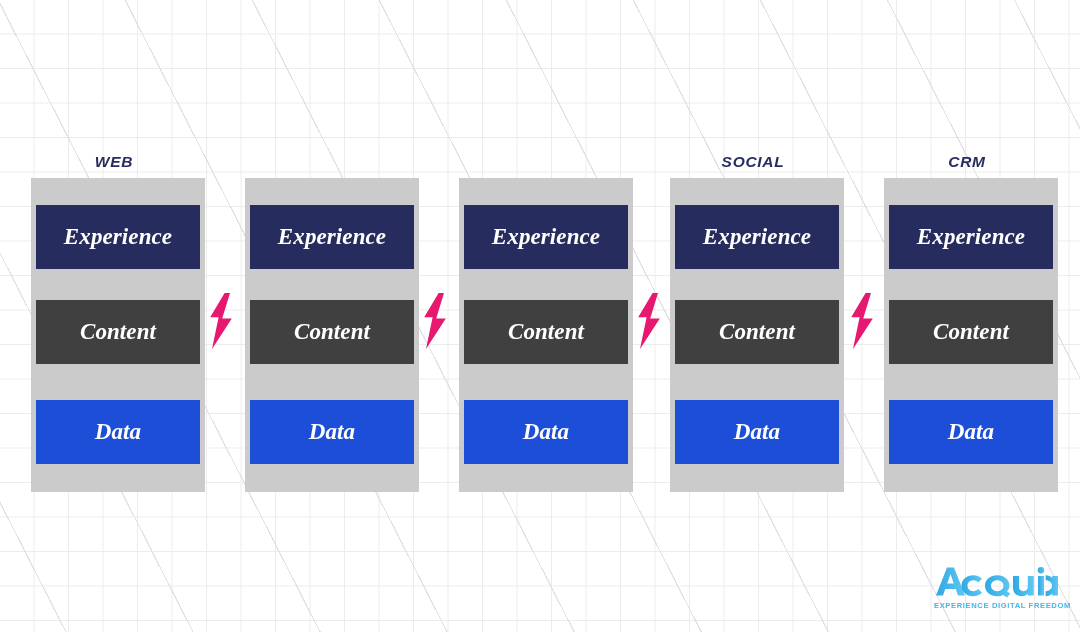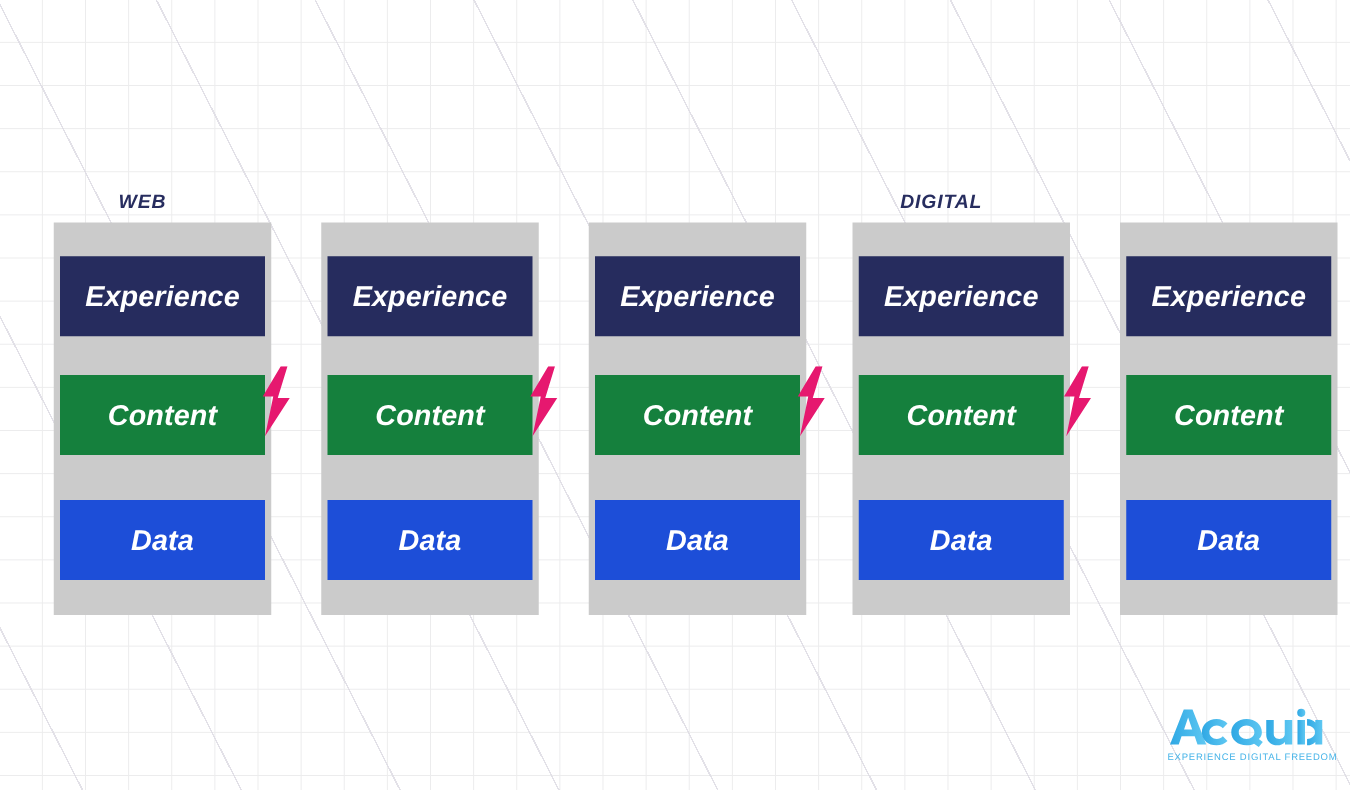--- a/index.html
+++ b/index.html
@@ -68,43 +68,44 @@
     color: #272d5f;
     font-size: 15.5px;
     font-weight: bold;
     font-style: italic;
     letter-spacing: 0.7px;
     white-space: nowrap;
   }
 
   .channel-card {
     position: absolute;
-    left: 16px;
+    left: 4px;
     top: 0;
     width: 174px;
     height: 314px;
     background: #cbcbcb;
+    font-family: Liberation Serif, serif;
   }
 
   .layer {
     position: absolute;
     left: 5px;
     width: 164px;
     height: 64px;
     display: flex;
     align-items: center;
     justify-content: center;
     color: #ffffff;
     font-size: 23px;
     font-weight: bold;
     font-style: italic;
     letter-spacing: 0.1px;
   }
   .layer-experience { top: 27px;  background: #262c5e; }
-  .layer-content    { top: 122px; background: #15803d; }
+  .layer-content    { top: 122px; background: #404040; }
   .layer-data       { top: 222px; background: #1d4ed8; }
 
   
   .bolt {
     position: absolute;
     top: 293px;
     width: 24px;
     height: 56px;
   }
   .bolt svg { display: block; width: 100%; height: 100%; }
@@ -116,21 +117,21 @@
     bottom: 22px;
     width: 124px;
     text-align: right;
   }
   .logo-mark { display: block; width: 124px; height: 34px; }
   .logo-tagline {
     display: block;
     margin-top: 2px;
     color: #47b4e8;
     font-size: 7.6px;
-    font-weight: normal;
+    font-weight: bold;
     letter-spacing: 0.62px;
     white-space: nowrap;
     text-align: left;
   }
 </style>
 </head>
 <body>
 
 <div id="stage">
 
@@ -158,29 +159,30 @@
 
     <div class="channel" style="left:455px">
       <div class="channel-card">
         <div class="layer layer-experience">Experience</div>
         <div class="layer layer-content">Content</div>
         <div class="layer layer-data">Data</div>
       </div>
     </div>
 
     <div class="channel" style="left:666px">
-      <div class="channel-title">DIGITAL</div>
+      <div class="channel-title">SOCIAL</div>
       <div class="channel-card">
         <div class="layer layer-experience">Experience</div>
         <div class="layer layer-content">Content</div>
         <div class="layer layer-data">Data</div>
       </div>
     </div>
 
     <div class="channel" style="left:880px">
+      <div class="channel-title">CRM</div>
       <div class="channel-card">
         <div class="layer layer-experience">Experience</div>
         <div class="layer layer-content">Content</div>
         <div class="layer layer-data">Data</div>
       </div>
     </div>
 
     <div class="bolt" style="left:209px">
       <svg viewBox="0 0 24 56" xmlns="http://www.w3.org/2000/svg" aria-hidden="true">
         <path d="M15.6 0 L1.2 24.2 L9.6 24.2 L3.0 56 L22.8 25.4 L13.2 25.4 L21.0 0 Z" fill="#e6186f"></path>

